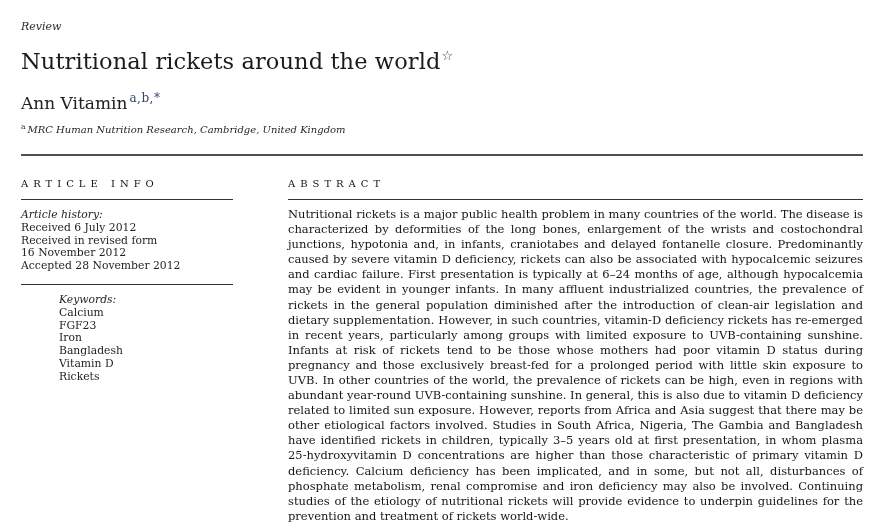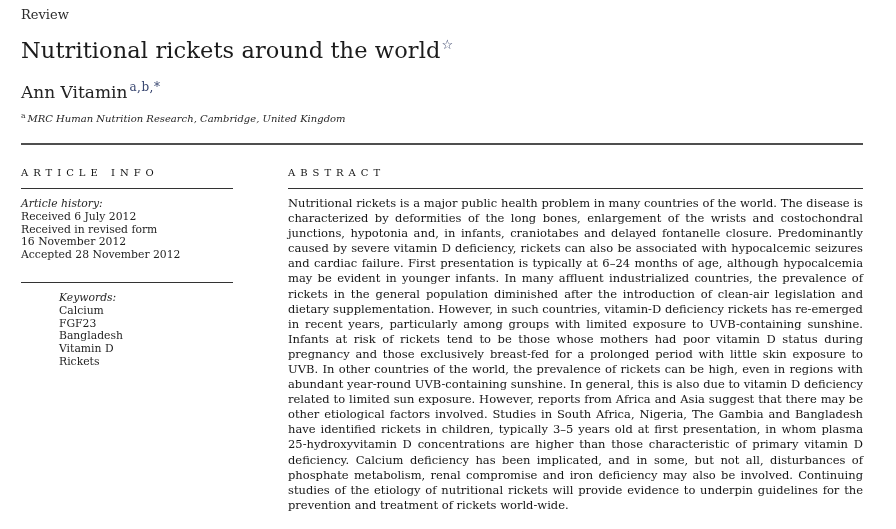--- a/index.html
+++ b/index.html
@@ -7,21 +7,21 @@
     width: 896px; height: 529px;
     background: #ffffff;
     font-family: "DejaVu Serif", "Liberation Serif", serif;
     color: #1c1c1c;
     overflow: hidden;
   }
   .page { width: 896px; height: 529px; position: relative; }
 
   
   .header { padding: 0 33px 0 21px; }
-  .review-label { margin-top: 7px; font-size: 13px; color: #2b2b2b; }
+  .review-label { margin-top: 20px; font-size: 11px; color: #2b2b2b; font-style: italic; }
   .article-title {
     margin-top: 9px;
     font-size: 22.5px;
     font-weight: normal;
     letter-spacing: 0.1px;
     color: #1b1b1b;
     line-height: 28px;
   }
   .title-marker {
     font-size: 13px;
@@ -62,21 +62,21 @@
     font-size: 10px;
     font-weight: normal;
     letter-spacing: 5px;
     color: #111;
     padding-bottom: 10px;
     border-bottom: 1px solid #333;
     white-space: nowrap;
   }
 
   .info-block { font-size: 10.8px; line-height: 12.8px; color: #1f1f1f; }
-  .history-block { padding-top: 9px; padding-bottom: 20px; border-bottom: 1px solid #333; }
+  .history-block { padding-top: 9px; padding-bottom: 11px; border-bottom: 1px solid #333; }
   .keywords-block { padding-top: 9px; margin-left: 38px; }
   .block-label { font-style: italic; }
   .info-line, .keyword-item { font-style: normal; }
 
   .abstract-body {
     padding-top: 7px;
     font-size: 11.5px;
     line-height: 15.1px;
     color: #151515;
   }
@@ -106,20 +106,21 @@
         <div class="block-label">Article history:</div>
         <div class="info-line">Received 6 July 2012</div>
         <div class="info-line">Received in revised form</div>
         <div class="info-line">16 November 2012</div>
         <div class="info-line">Accepted 28 November 2012</div>
       </div>
       <div class="info-block keywords-block">
         <div class="block-label">Keywords:</div>
         <div class="keyword-item">Calcium</div>
         <div class="keyword-item">FGF23</div>
+        <div class="keyword-item">Iron</div>
         <div class="keyword-item">Bangladesh</div>
         <div class="keyword-item">Vitamin D</div>
         <div class="keyword-item">Rickets</div>
       </div>
     </div>
 
     <div class="col-right">
       <h2 class="section-heading">ABSTRACT</h2>
       <div class="abstract-body">
         <p class="abstract-text">Nutritional rickets is a major public health problem in many countries of the world. The disease is characterized by deformities of the long bones, enlargement of the wrists and costochondral junctions, hypotonia and, in infants, craniotabes and delayed fontanelle closure. Predominantly caused by severe vitamin D deficiency, rickets can also be associated with hypocalcemic seizures and cardiac failure. First presentation is typically at 6–24 months of age, although hypocalcemia may be evident in younger infants. In many affluent industrialized countries, the prevalence of rickets in the general population diminished after the introduction of clean-air legislation and dietary supplementation. However, in such countries, vitamin-D deficiency rickets has re-emerged in recent years, particularly among groups with limited exposure to UVB-containing sunshine. Infants at risk of rickets tend to be those whose mothers had poor vitamin D status during pregnancy and those exclusively breast-fed for a prolonged period with little skin exposure to UVB. In other countries of the world, the prevalence of rickets can be high, even in regions with abundant year-round UVB-containing sunshine. In general, this is also due to vitamin D deficiency related to limited sun exposure. However, reports from Africa and Asia suggest that there may be other etiological factors involved. Studies in South Africa, Nigeria, The Gambia and Bangladesh have identified rickets in children, typically 3–5 years old at first presentation, in whom plasma 25-hydroxyvitamin D concentrations are higher than those characteristic of primary vitamin D deficiency. Calcium deficiency has been implicated, and in some, but not all, disturbances of phosphate metabolism, renal compromise and iron deficiency may also be involved. Continuing studies of the etiology of nutritional rickets will provide evidence to underpin guidelines for the prevention and treatment of rickets world-wide.</p>

